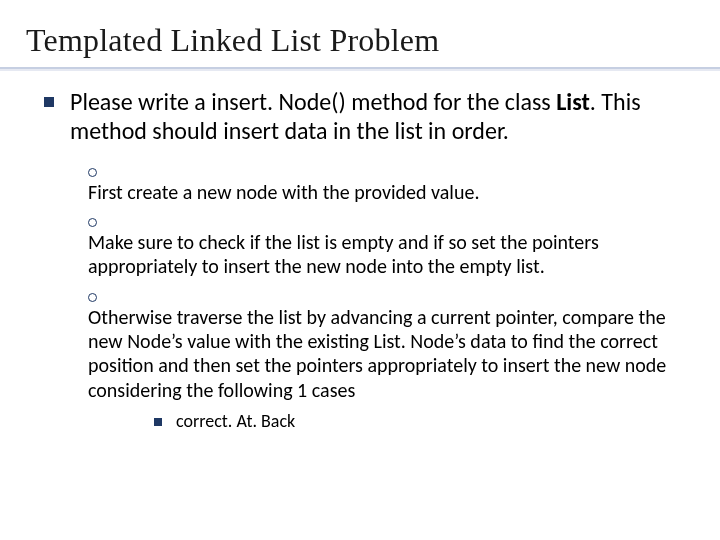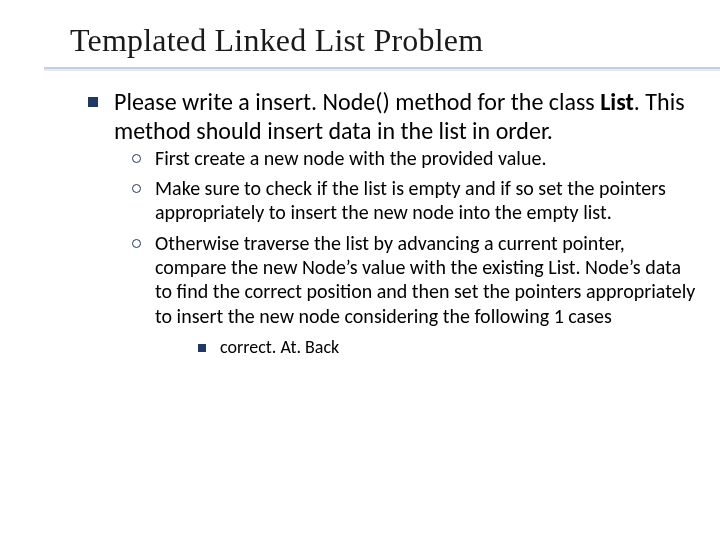--- a/index.html
+++ b/index.html
@@ -10,21 +10,20 @@
     background: #ffffff;
     font-family: "Calibri", "Segoe UI", Arial, sans-serif;
     color: #000000;
     overflow: hidden;
   }
   .slide {
     width: 720px;
     height: 540px;
     position: relative;
     box-sizing: border-box;
-    padding-left: 44px;
   }
   .title {
     font-family: "Times New Roman", Georgia, serif;
     font-size: 32px;
     font-weight: 400;
     color: #1a1a1a;
     padding: 22px 0 6px 26px;
     letter-spacing: 0.2px;
   }
   .title-underline {
@@ -34,28 +33,30 @@
   }
   .body {
     padding: 16px 24px 0 44px;
   }
   .l1 {
     display: flex;
     align-items: flex-start;
     gap: 16px;
     font-size: 24px;
     line-height: 1.22;
+    margin-bottom: 14px;
   }
   .l2 {
     display: flex;
     align-items: flex-start;
-    gap: 14px;
+    gap: 3px;
     font-size: 20px;
     line-height: 1.22;
     margin: 0 0 6px 44px;
+    flex-direction: column;
   }
   .l3 {
     display: flex;
     align-items: flex-start;
     gap: 14px;
     font-size: 18px;
     line-height: 1.25;
     margin: 0 0 3px 110px;
   }
   .bullet-square {

